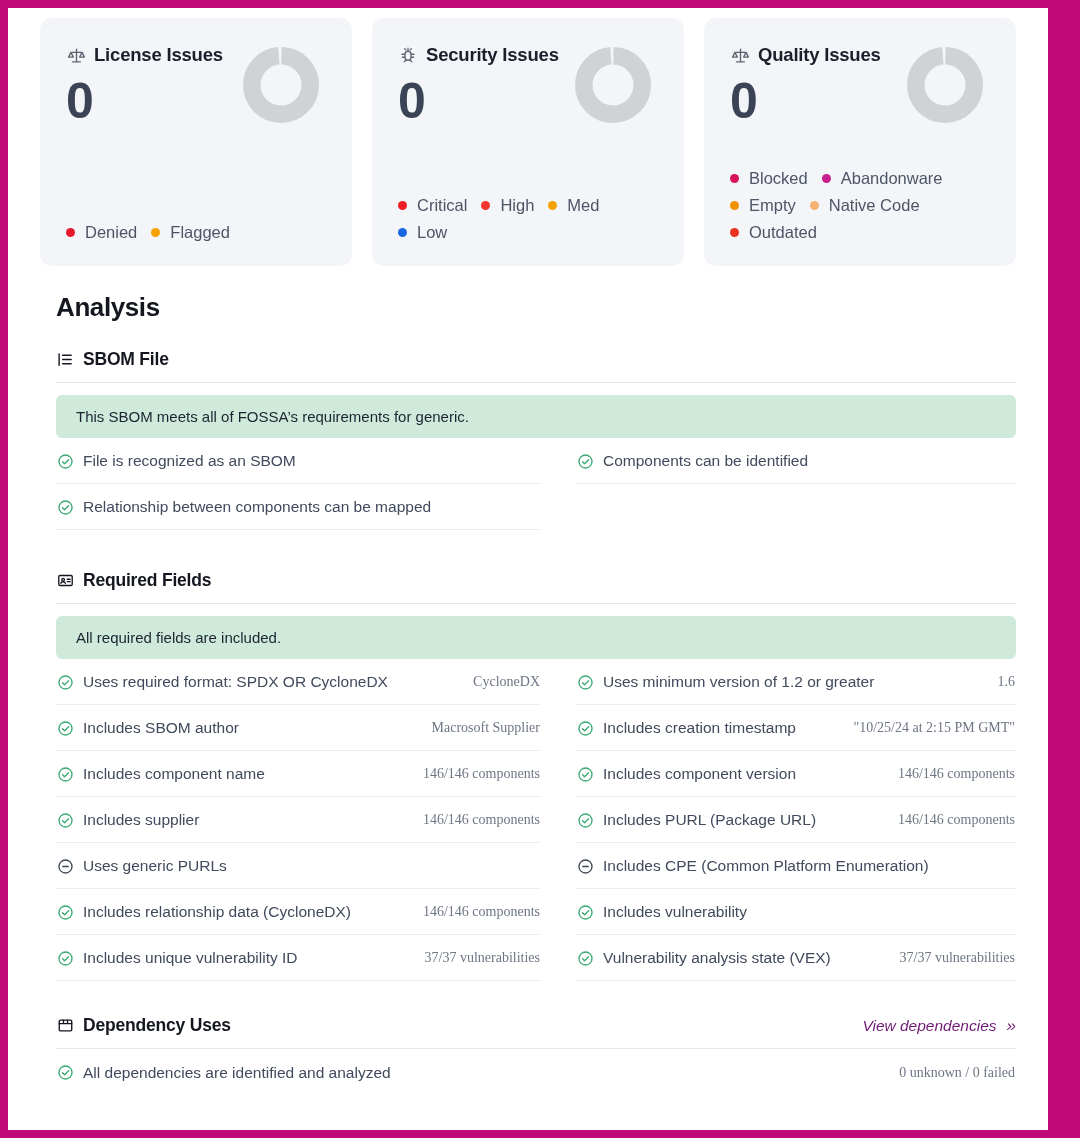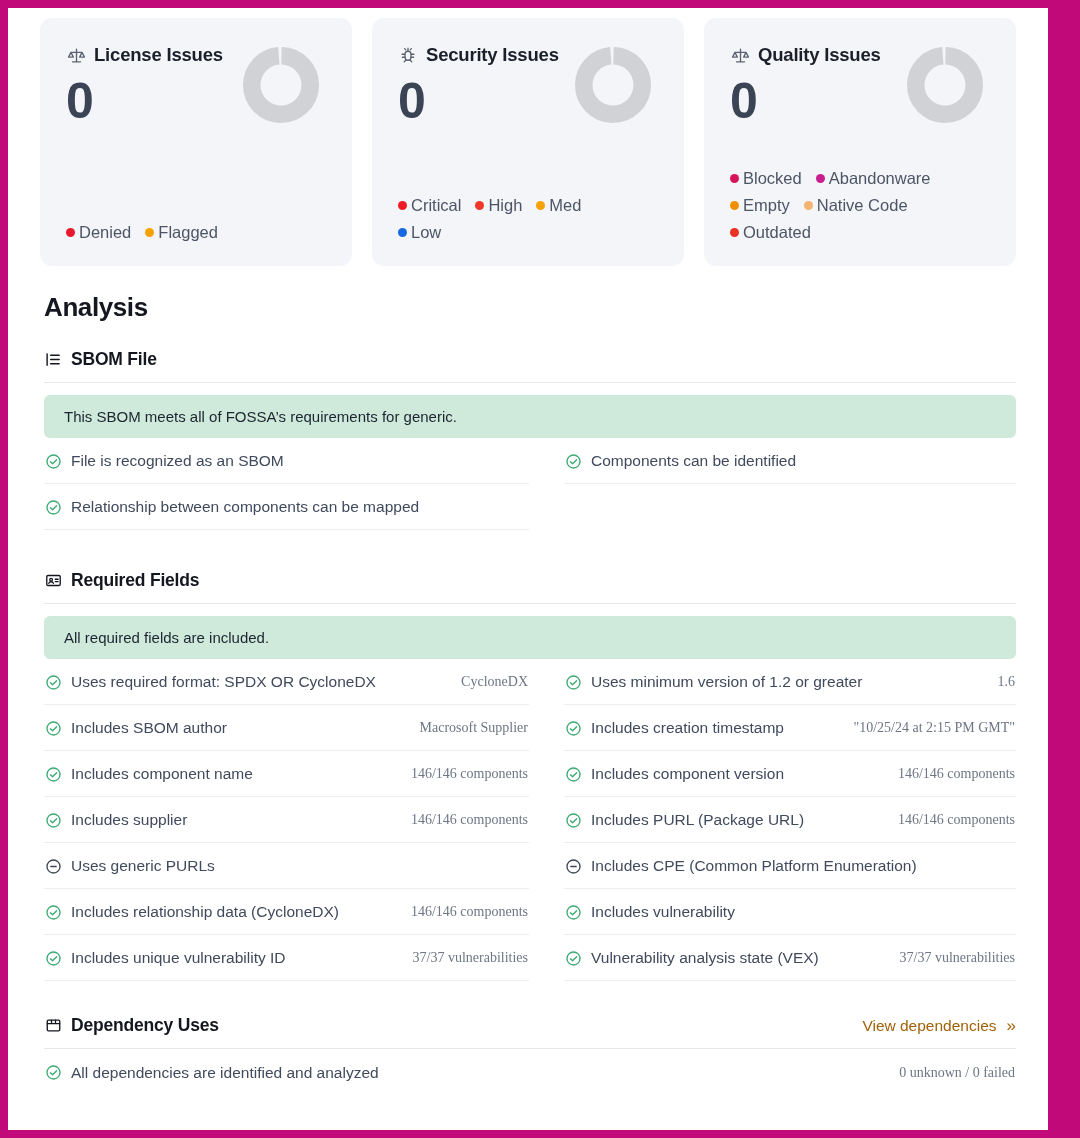--- a/index.html
+++ b/index.html
@@ -77,38 +77,38 @@
     display: flex;
     flex-wrap: wrap;
     align-items: center;
     gap: 6px 14px;
     margin-bottom: 8px;
   }
   .legend-row:last-child { margin-bottom: 0; }
   .legend-item {
     display: inline-flex;
     align-items: center;
-    gap: 4px;
+    gap: 10px;
     font-size: 16.5px;
     color: #4d5565;
     white-space: nowrap;
   }
   .dot {
     width: 9px; height: 9px;
     border-radius: 50%;
     display: inline-block;
     flex: 0 0 auto;
   }
 
   
   .card-quality .legend { bottom: 24px; }
 
   
   .analysis {
-    padding: 26px 32px 0 36px;
+    padding: 26px 32px 0 48px;
   }
   .analysis-title {
     font-size: 26px;
     font-weight: bold;
     color: #14171f;
     letter-spacing: -0.4px;
     margin-bottom: 26px;
   }
 
   .section { margin-bottom: 0; }
@@ -133,23 +133,24 @@
     font-size: 17.5px;
     font-weight: bold;
     color: #14171f;
     letter-spacing: -0.2px;
   }
   .view-link {
     display: inline-flex;
     align-items: center;
     gap: 10px;
     font-size: 15.5px;
-    color: #a16207;
+    color: #701a75;
     font-weight: normal;
     cursor: pointer;
+    font-style: italic;
   }
   .view-link .chev { font-size: 17px; line-height: 1; }
 
   .banner {
     margin-top: 12px;
     background: #cfeadb;
     border-radius: 6px;
     padding: 13px 20px;
     font-size: 15px;
     color: #1b2430;

